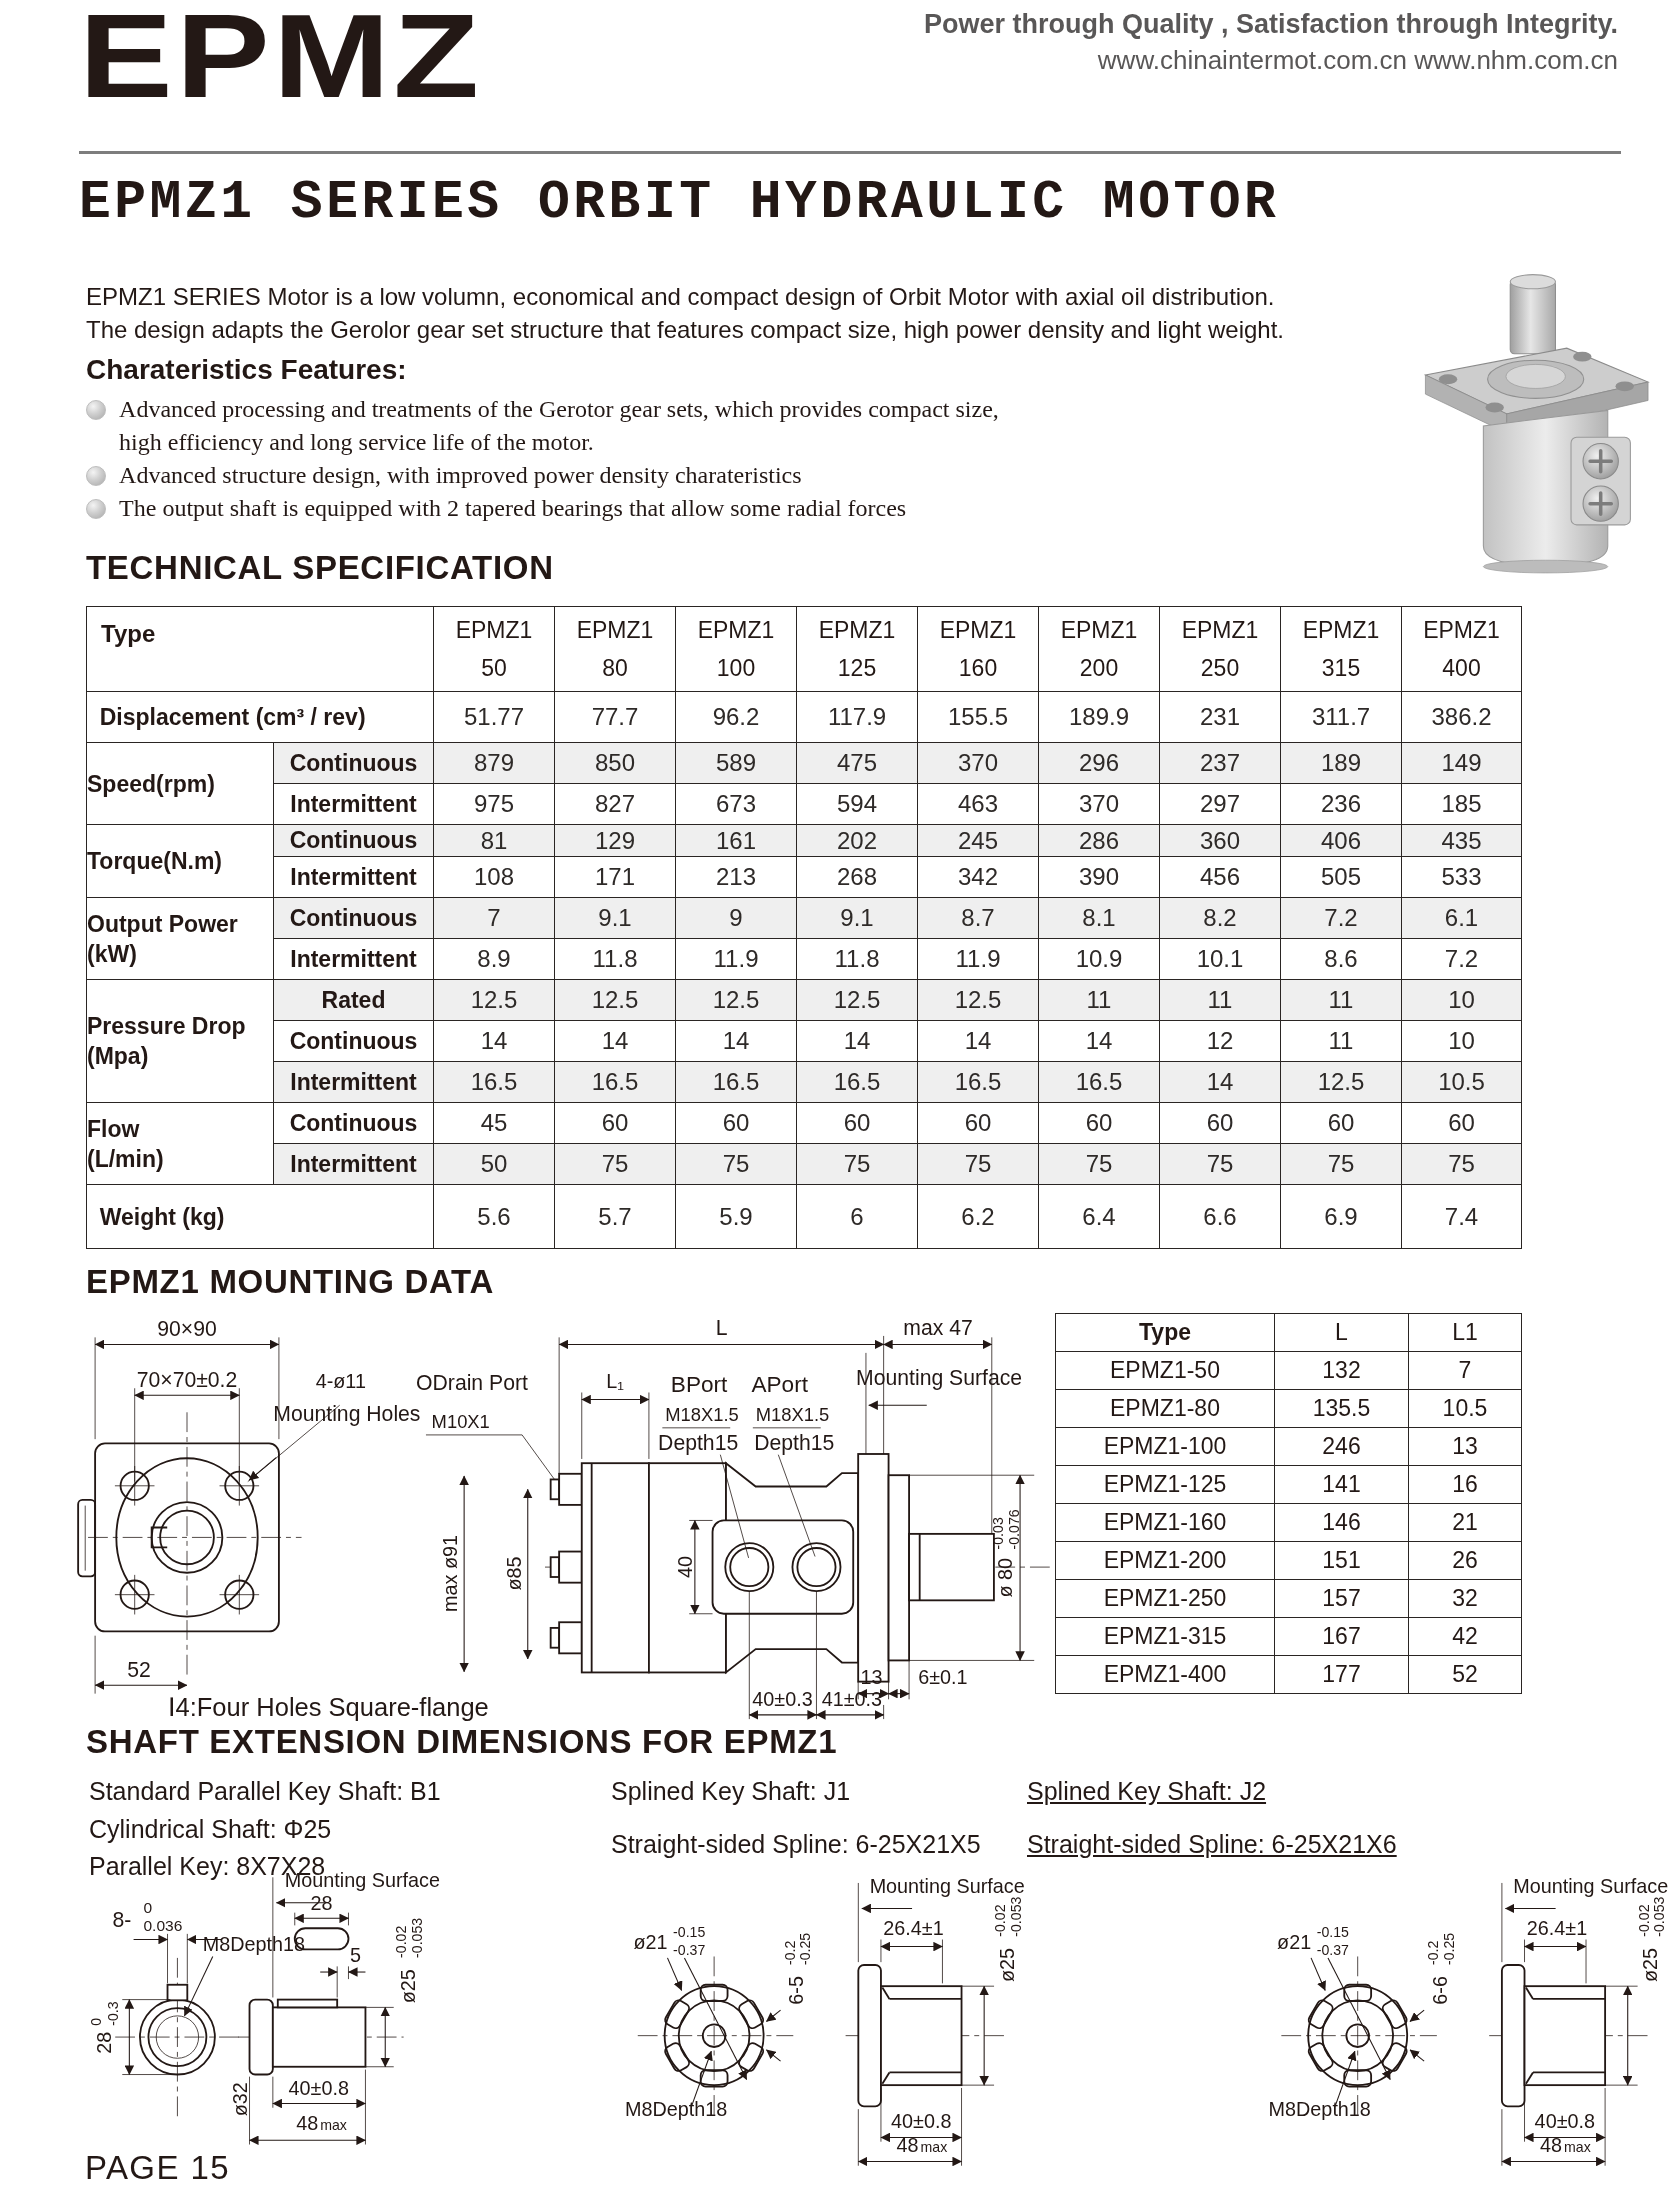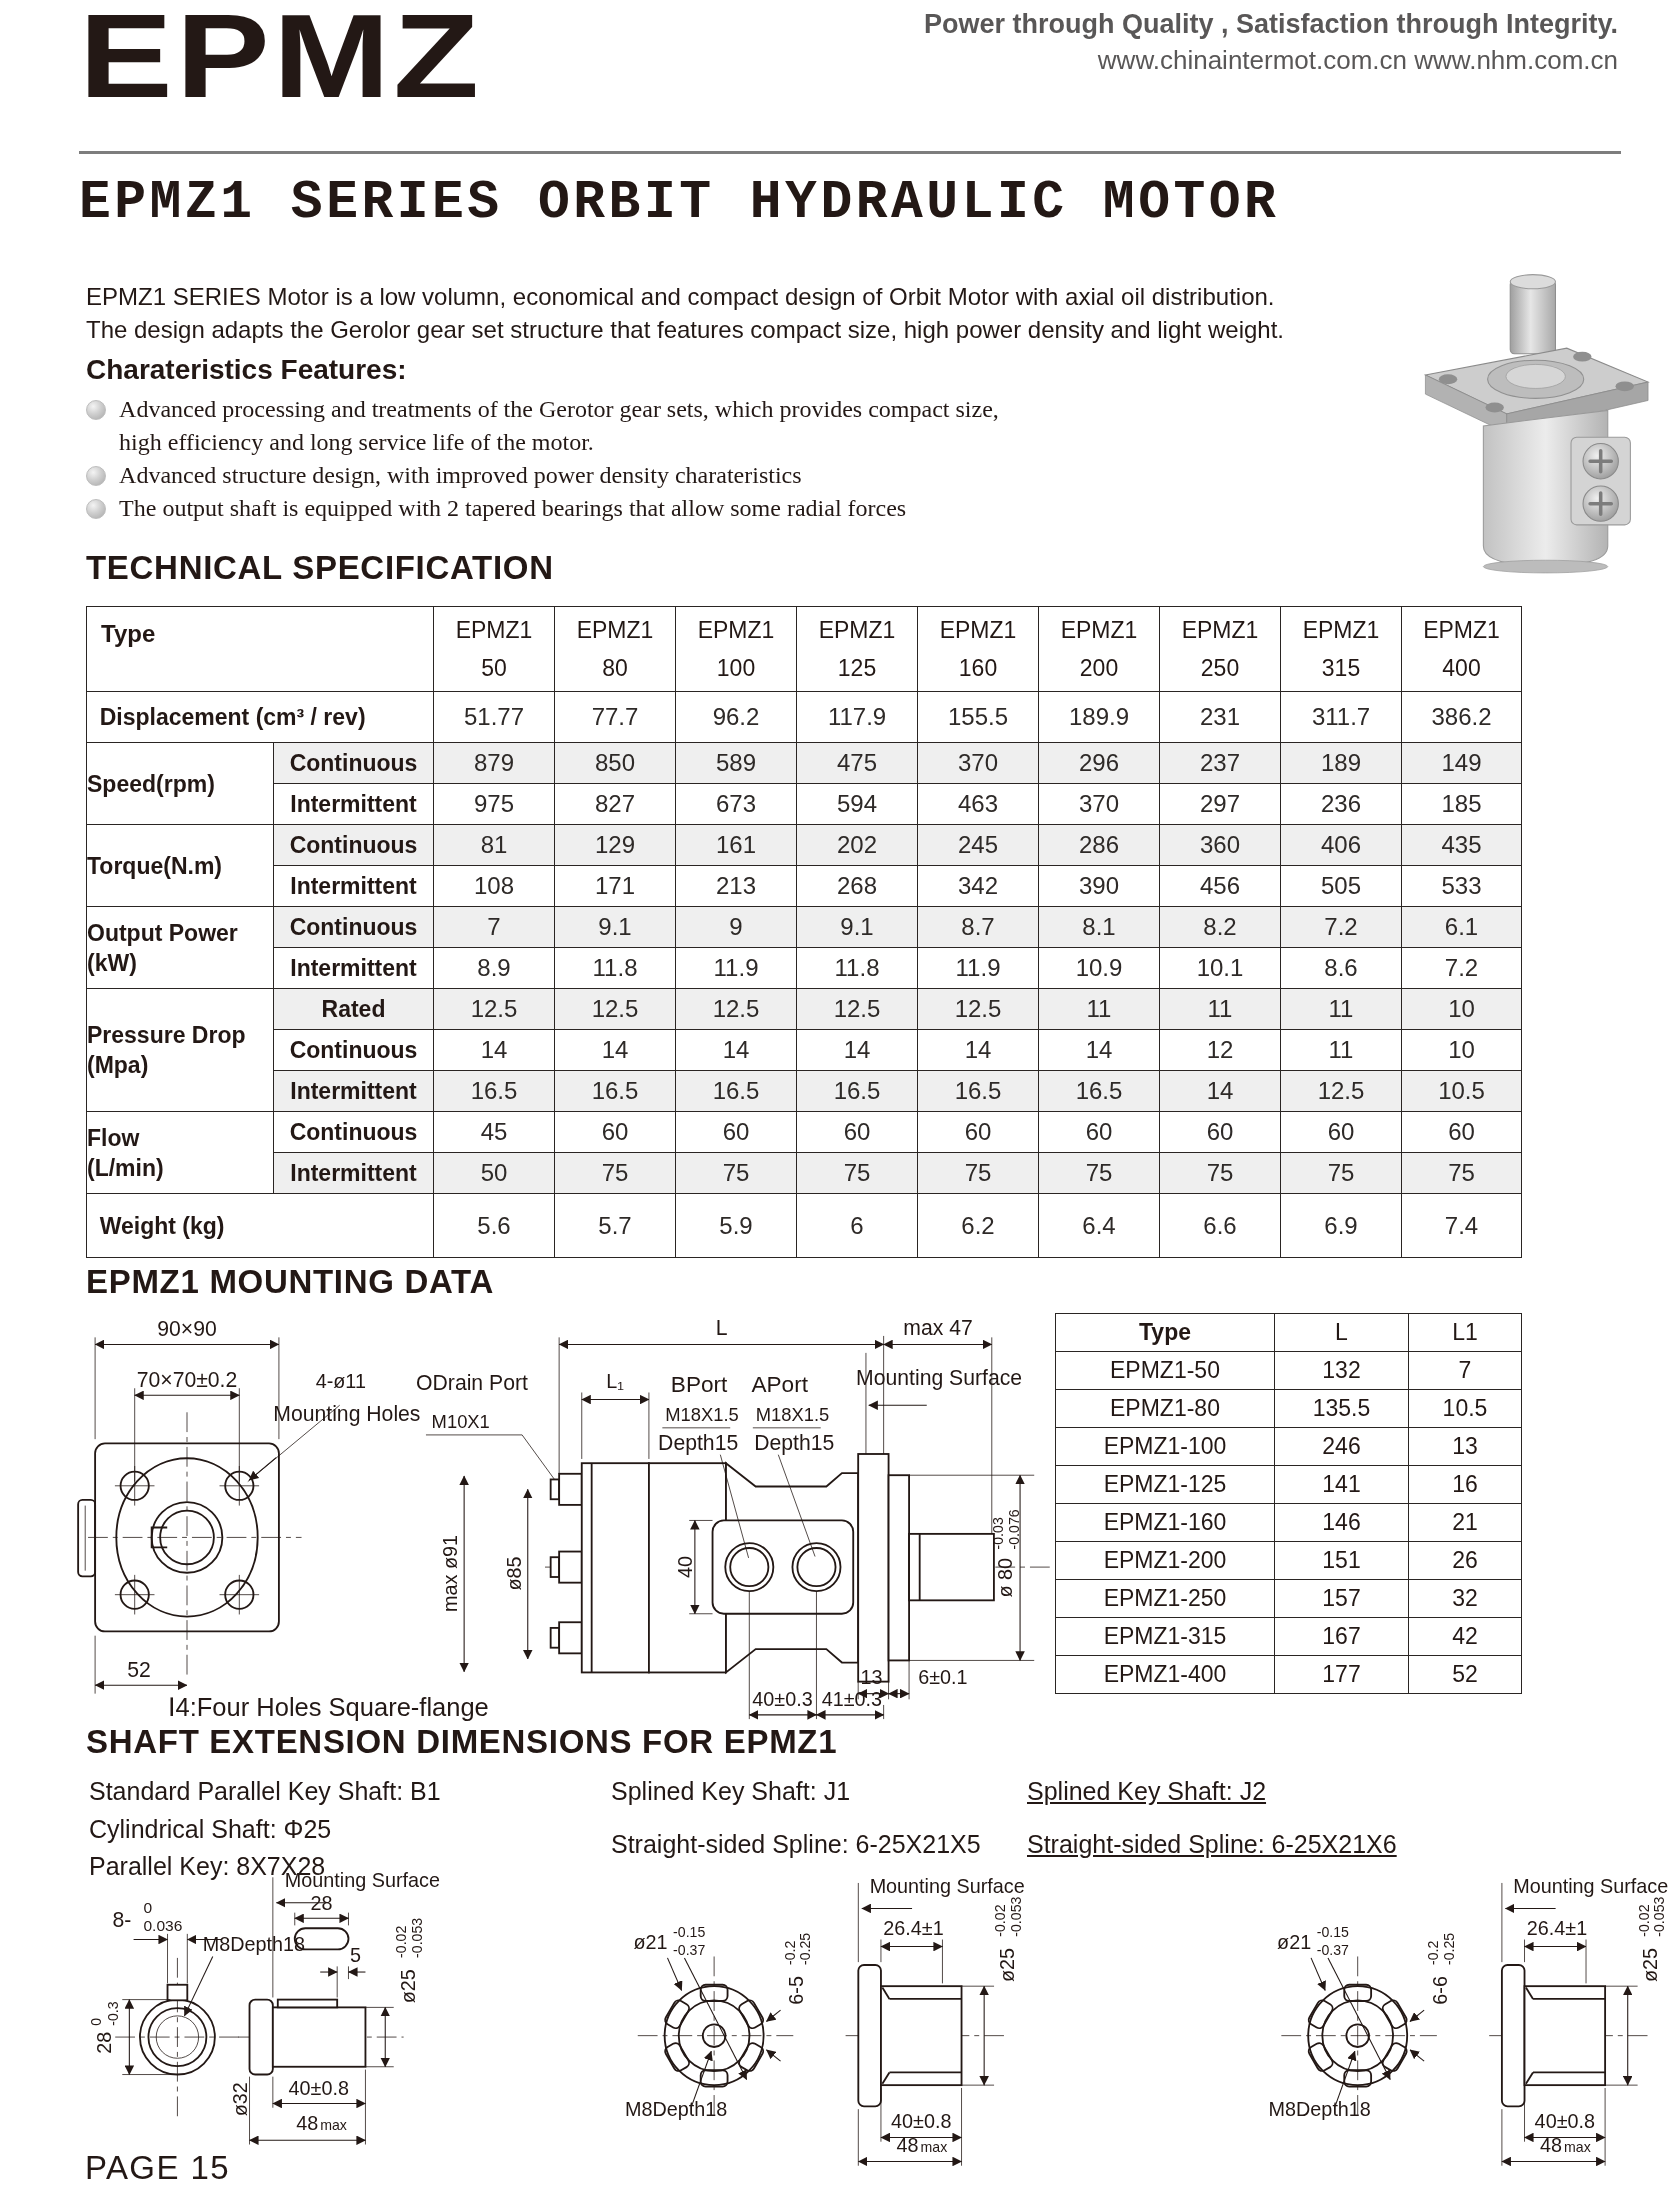--- a/index.html
+++ b/index.html
@@ -234,21 +234,21 @@
           <td class="val-cell">975</td>
           <td class="val-cell">827</td>
           <td class="val-cell">673</td>
           <td class="val-cell">594</td>
           <td class="val-cell">463</td>
           <td class="val-cell">370</td>
           <td class="val-cell">297</td>
           <td class="val-cell">236</td>
           <td class="val-cell">185</td>
         </tr>
-        <tr style="height: 41px;">
+        <tr style="height: 32px;">
           <td class="group-cell" rowspan="2">
             <div>Torque(N.m)</div>
           </td>
           <td class="sub-cell shaded">Continuous</td>
           <td class="val-cell shaded">81</td>
           <td class="val-cell shaded">129</td>
           <td class="val-cell shaded">161</td>
           <td class="val-cell shaded">202</td>
           <td class="val-cell shaded">245</td>
           <td class="val-cell shaded">286</td>

